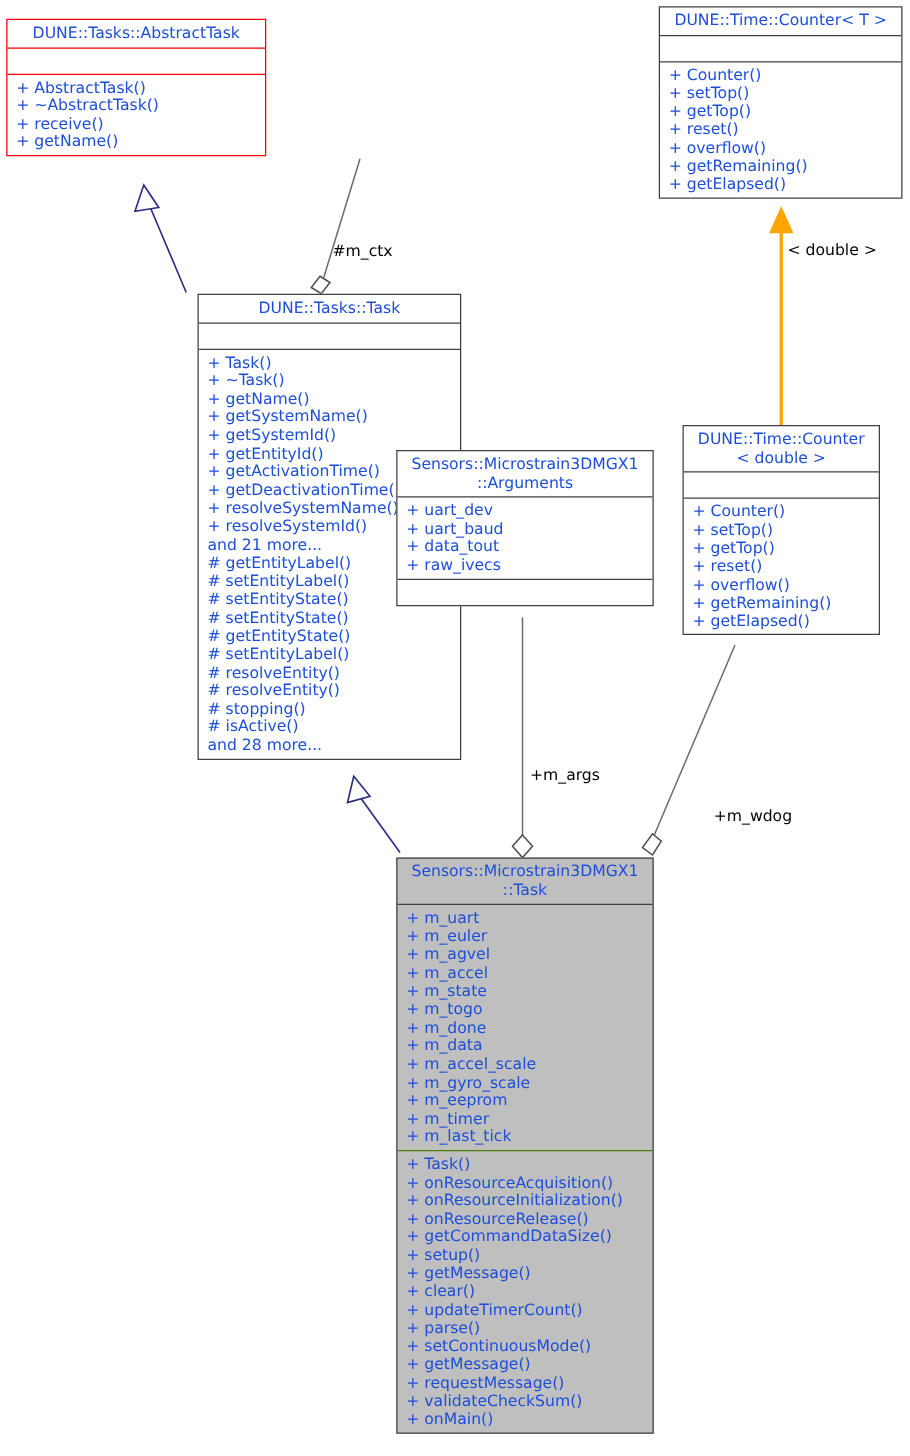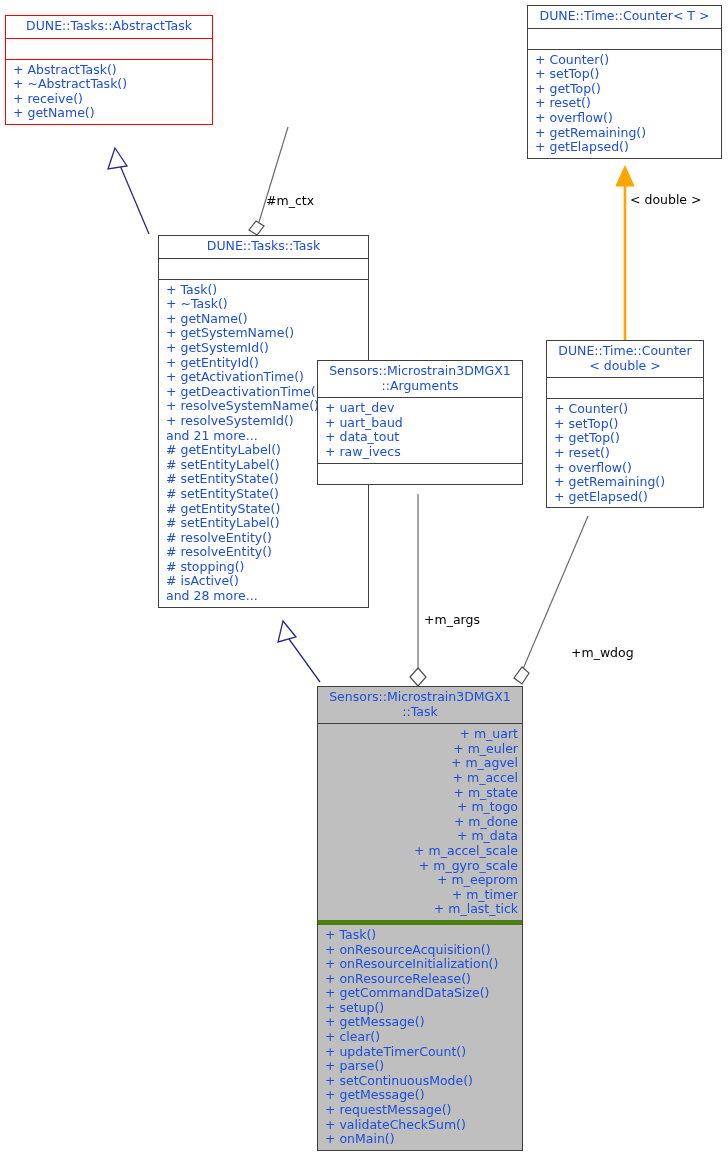--- a/index.html
+++ b/index.html
@@ -52,21 +52,21 @@
   .uml-class.red .cls-title { border-bottom: 1px solid #ff0000; }
   .uml-class.black .cls-title { border-bottom: 1px solid #404040; }
   .uml-class.filled .cls-title { border-bottom: 1px solid #404040; }
 
   .cls-attrs {
     padding: 3px 4px 3px 7px;
     min-height: 14px;
   }
   .uml-class.red .cls-attrs { border-bottom: 1px solid #ff0000; }
   .uml-class.black .cls-attrs { border-bottom: 1px solid #404040; }
-  .uml-class.filled .cls-attrs { border-bottom: 5px solid #4d7c0f; text-align: right; }
+  .uml-class.filled .cls-attrs { border-bottom: 1px solid #4d7c0f; }
 
   .cls-ops {
     padding: 3px 4px 3px 7px;
     min-height: 10px;
   }
   .member {
     white-space: nowrap;
   }
   .edge-label {
     position: absolute;

